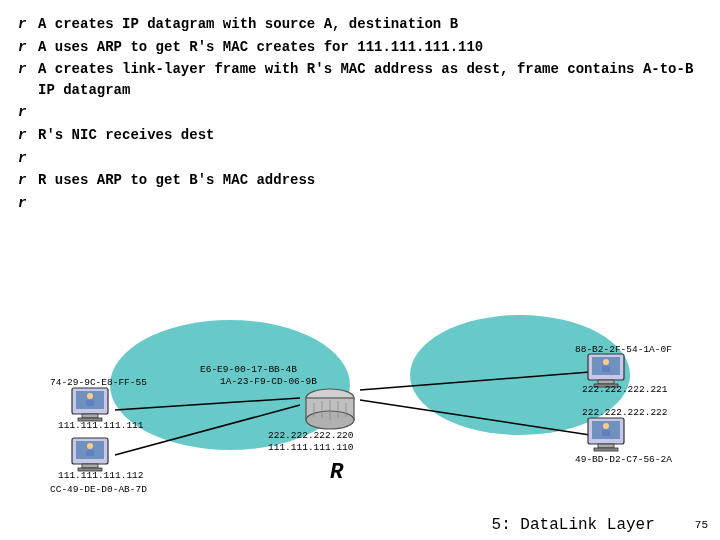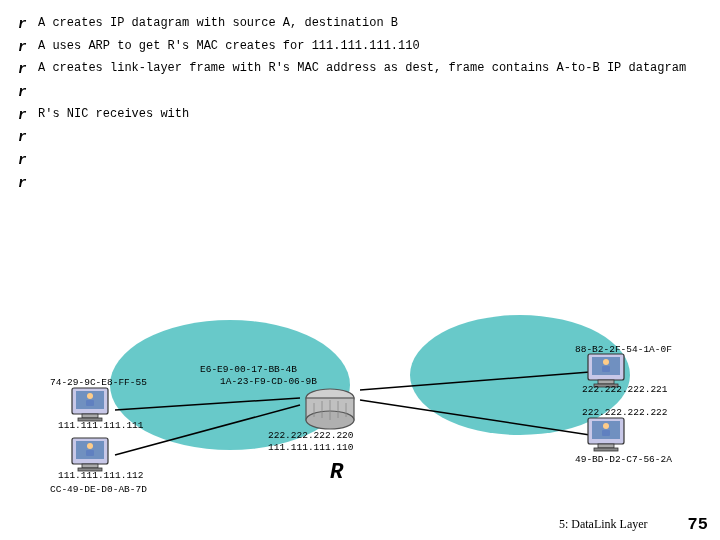--- a/index.html
+++ b/index.html
@@ -32,22 +32,23 @@
     .bullet-r {
       font-style: italic;
       font-weight: bold;
       margin-right: 6px;
       min-width: 14px;
       font-size: 14px;
       color: #000;
     }
 
     .bullet-text {
-      font-size: 12px;
+      font-size: 14px;
       line-height: 1.5;
+      font-weight: bold;
     }
 
     
     .diagram-area {
       position: absolute;
       top: 290px;
       left: 0;
       width: 720px;
       height: 210px;
     }
@@ -64,27 +65,26 @@
       bottom: 6px;
       right: 12px;
       font-size: 12px;
       color: #000;
       display: flex;
       gap: 40px;
       align-items: center;
     }
 
     .footer-label {
-      font-size: 12px;
-      font-family: Liberation Serif, serif;
+      font-size: 16px;
     }
 
     .footer-page {
-      font-size: 17px;
-      font-weight: bold;
+      font-size: 11px;
+      font-weight: normal;
     }
   </style>
 </head>
 <body>
 
 <div class="content-area">
   <ul class="bullet-list">
     <li>
       <span class="bullet-r">r</span>
       <span class="bullet-text">A creates IP datagram with source A, destination B</span>
@@ -95,27 +95,28 @@
     </li>
     <li>
       <span class="bullet-r">r</span>
       <span class="bullet-text">A creates link-layer frame with R's MAC address as dest, frame contains A-to-B IP datagram</span>
     </li>
     <li>
       <span class="bullet-r">r</span>
     </li>
     <li>
       <span class="bullet-r">r</span>
-      <span class="bullet-text">R's NIC receives with</span>
-    </li>
-    <li>
-      <span class="bullet-r">r</span>
-    </li>
-    <li>
-      <span class="bullet-r">r</span>
+      <span class="bullet-text">R's NIC receives dest</span>
+    </li>
+    <li>
+      <span class="bullet-r">r</span>
+    </li>
+    <li>
+      <span class="bullet-r">r</span>
+      <span class="bullet-text">R uses ARP to get B's MAC address</span>
     </li>
     <li>
       <span class="bullet-r">r</span>
     </li>
   </ul>
 </div>
 
 <div class="diagram-area">
   <svg class="network-svg" viewBox="0 0 720 210">
 

